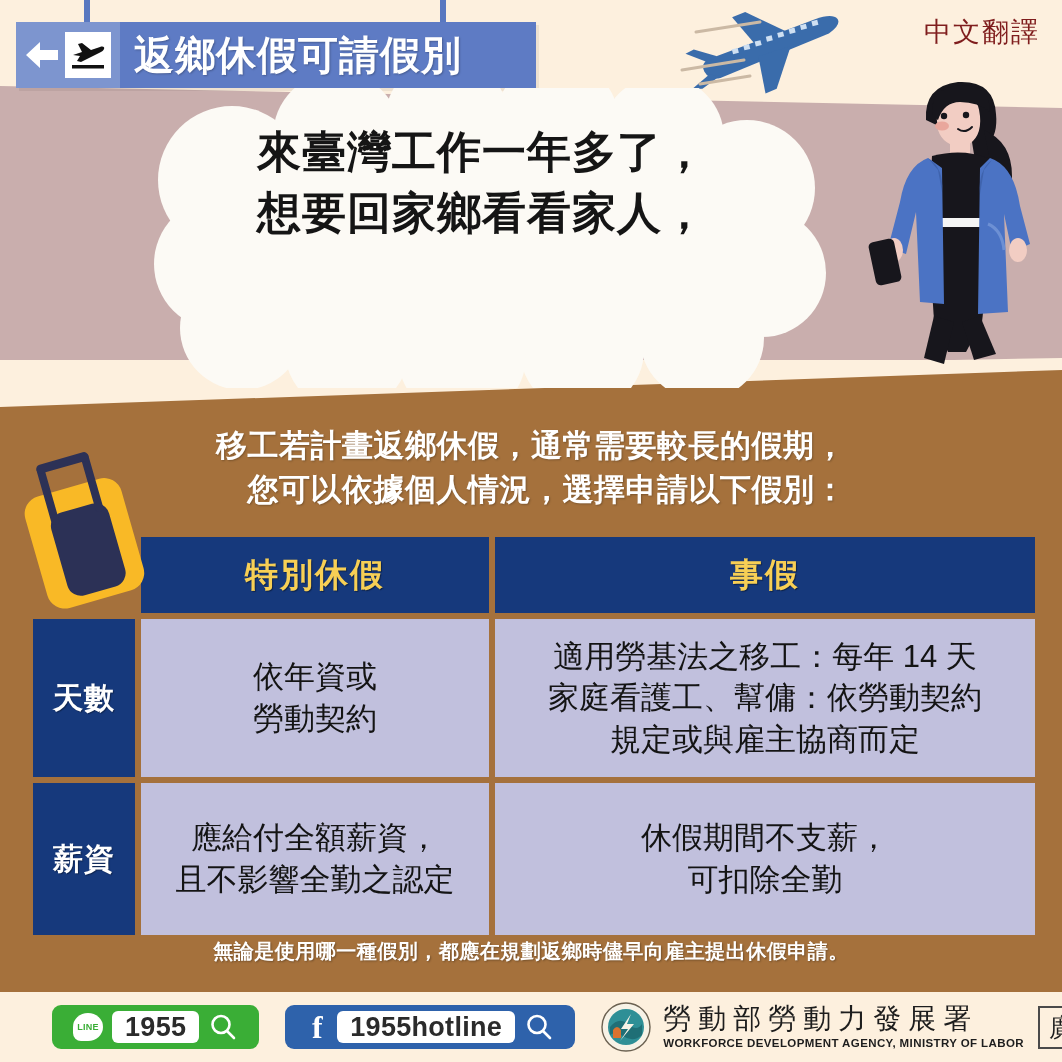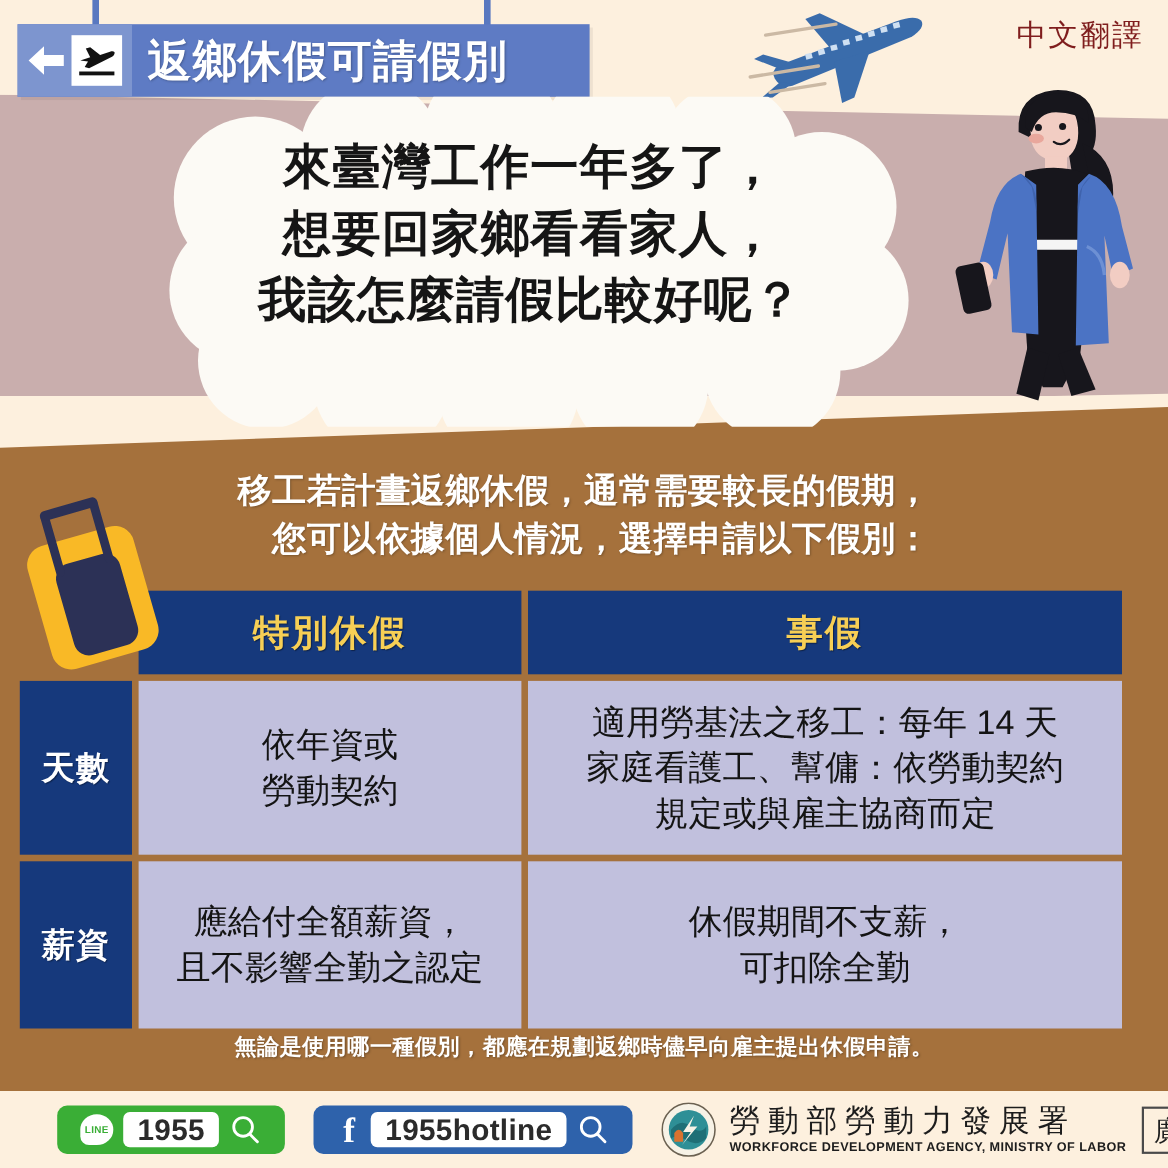--- a/index.html
+++ b/index.html
@@ -110,21 +110,21 @@
     letter-spacing:0.5px;
     text-shadow:1px 1px 2px rgba(0,0,0,0.25);
   }
   .intro div{white-space:nowrap;}
 
   
   .suitcase{position:absolute;left:18px;top:450px;z-index:4;}
 
   
   .tbl{
-    position:absolute;left:12px;top:531px;
+    position:absolute;left:27px;top:531px;
     width:1008px;
     border-collapse:separate;
     border-spacing:6px;
     table-layout:fixed;
   }
   .tbl td{
     vertical-align:middle;
     text-align:center;
   }
   .col-label{width:102px;}
@@ -291,21 +291,20 @@
         <circle cx="600" cy="250" r="62"></circle>
         <circle cx="480" cy="262" r="62"></circle>
         <circle cx="360" cy="268" r="64"></circle>
         <circle cx="245" cy="262" r="62"></circle>
         <rect x="110" y="60" width="560" height="200" rx="40"></rect>
       </g>
     </svg>
     <div class="cloud-text">
       <div>來臺灣工作一年多了，</div>
       <div>想要回家鄉看看家人，</div>
-      <div>我該怎麼請假比較好呢？</div>
     </div>
   </div>
 
   <div class="character">
     <svg width="200" height="320" viewBox="0 0 200 320">
 
       <path d="M64 48 Q62 14 96 10 Q132 8 134 42 Q136 62 126 72 L132 92 Q144 112 138 138 L120 132 L110 70 Z" fill="#17161c"></path>
 
       <path d="M122 58 Q150 70 150 104 Q150 126 136 140 Q146 112 128 88 Z" fill="#17161c"></path>
 

